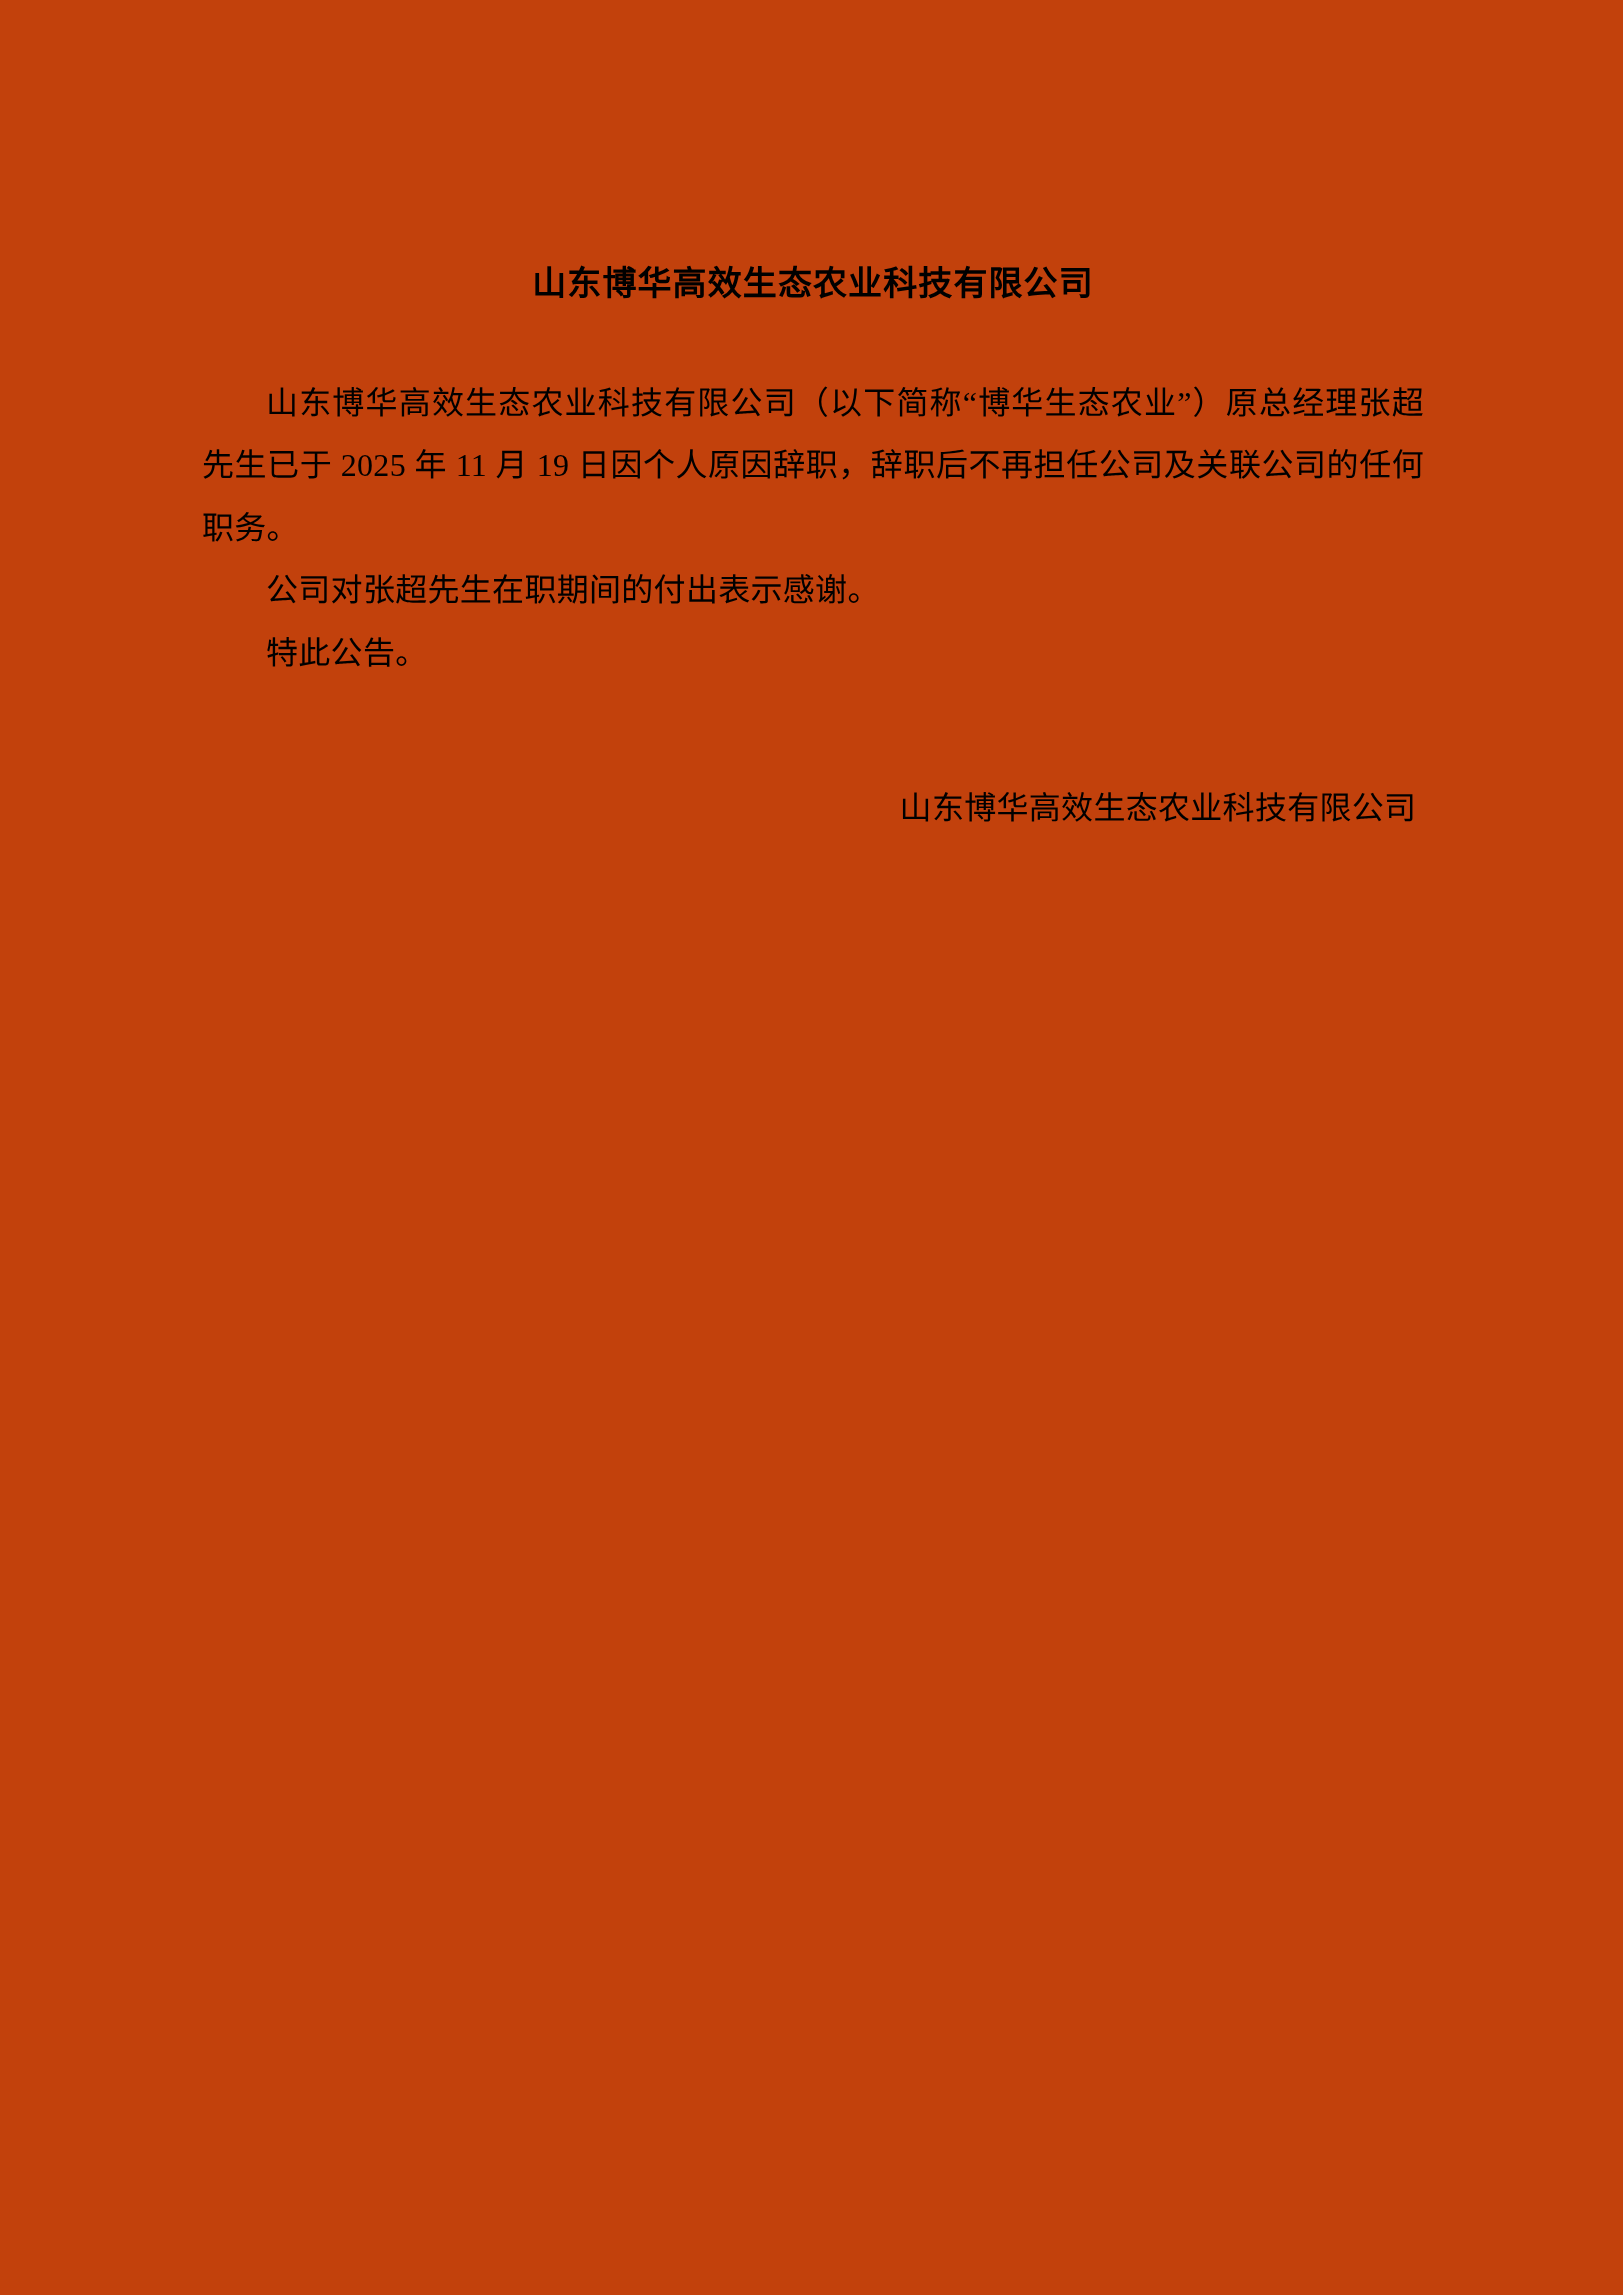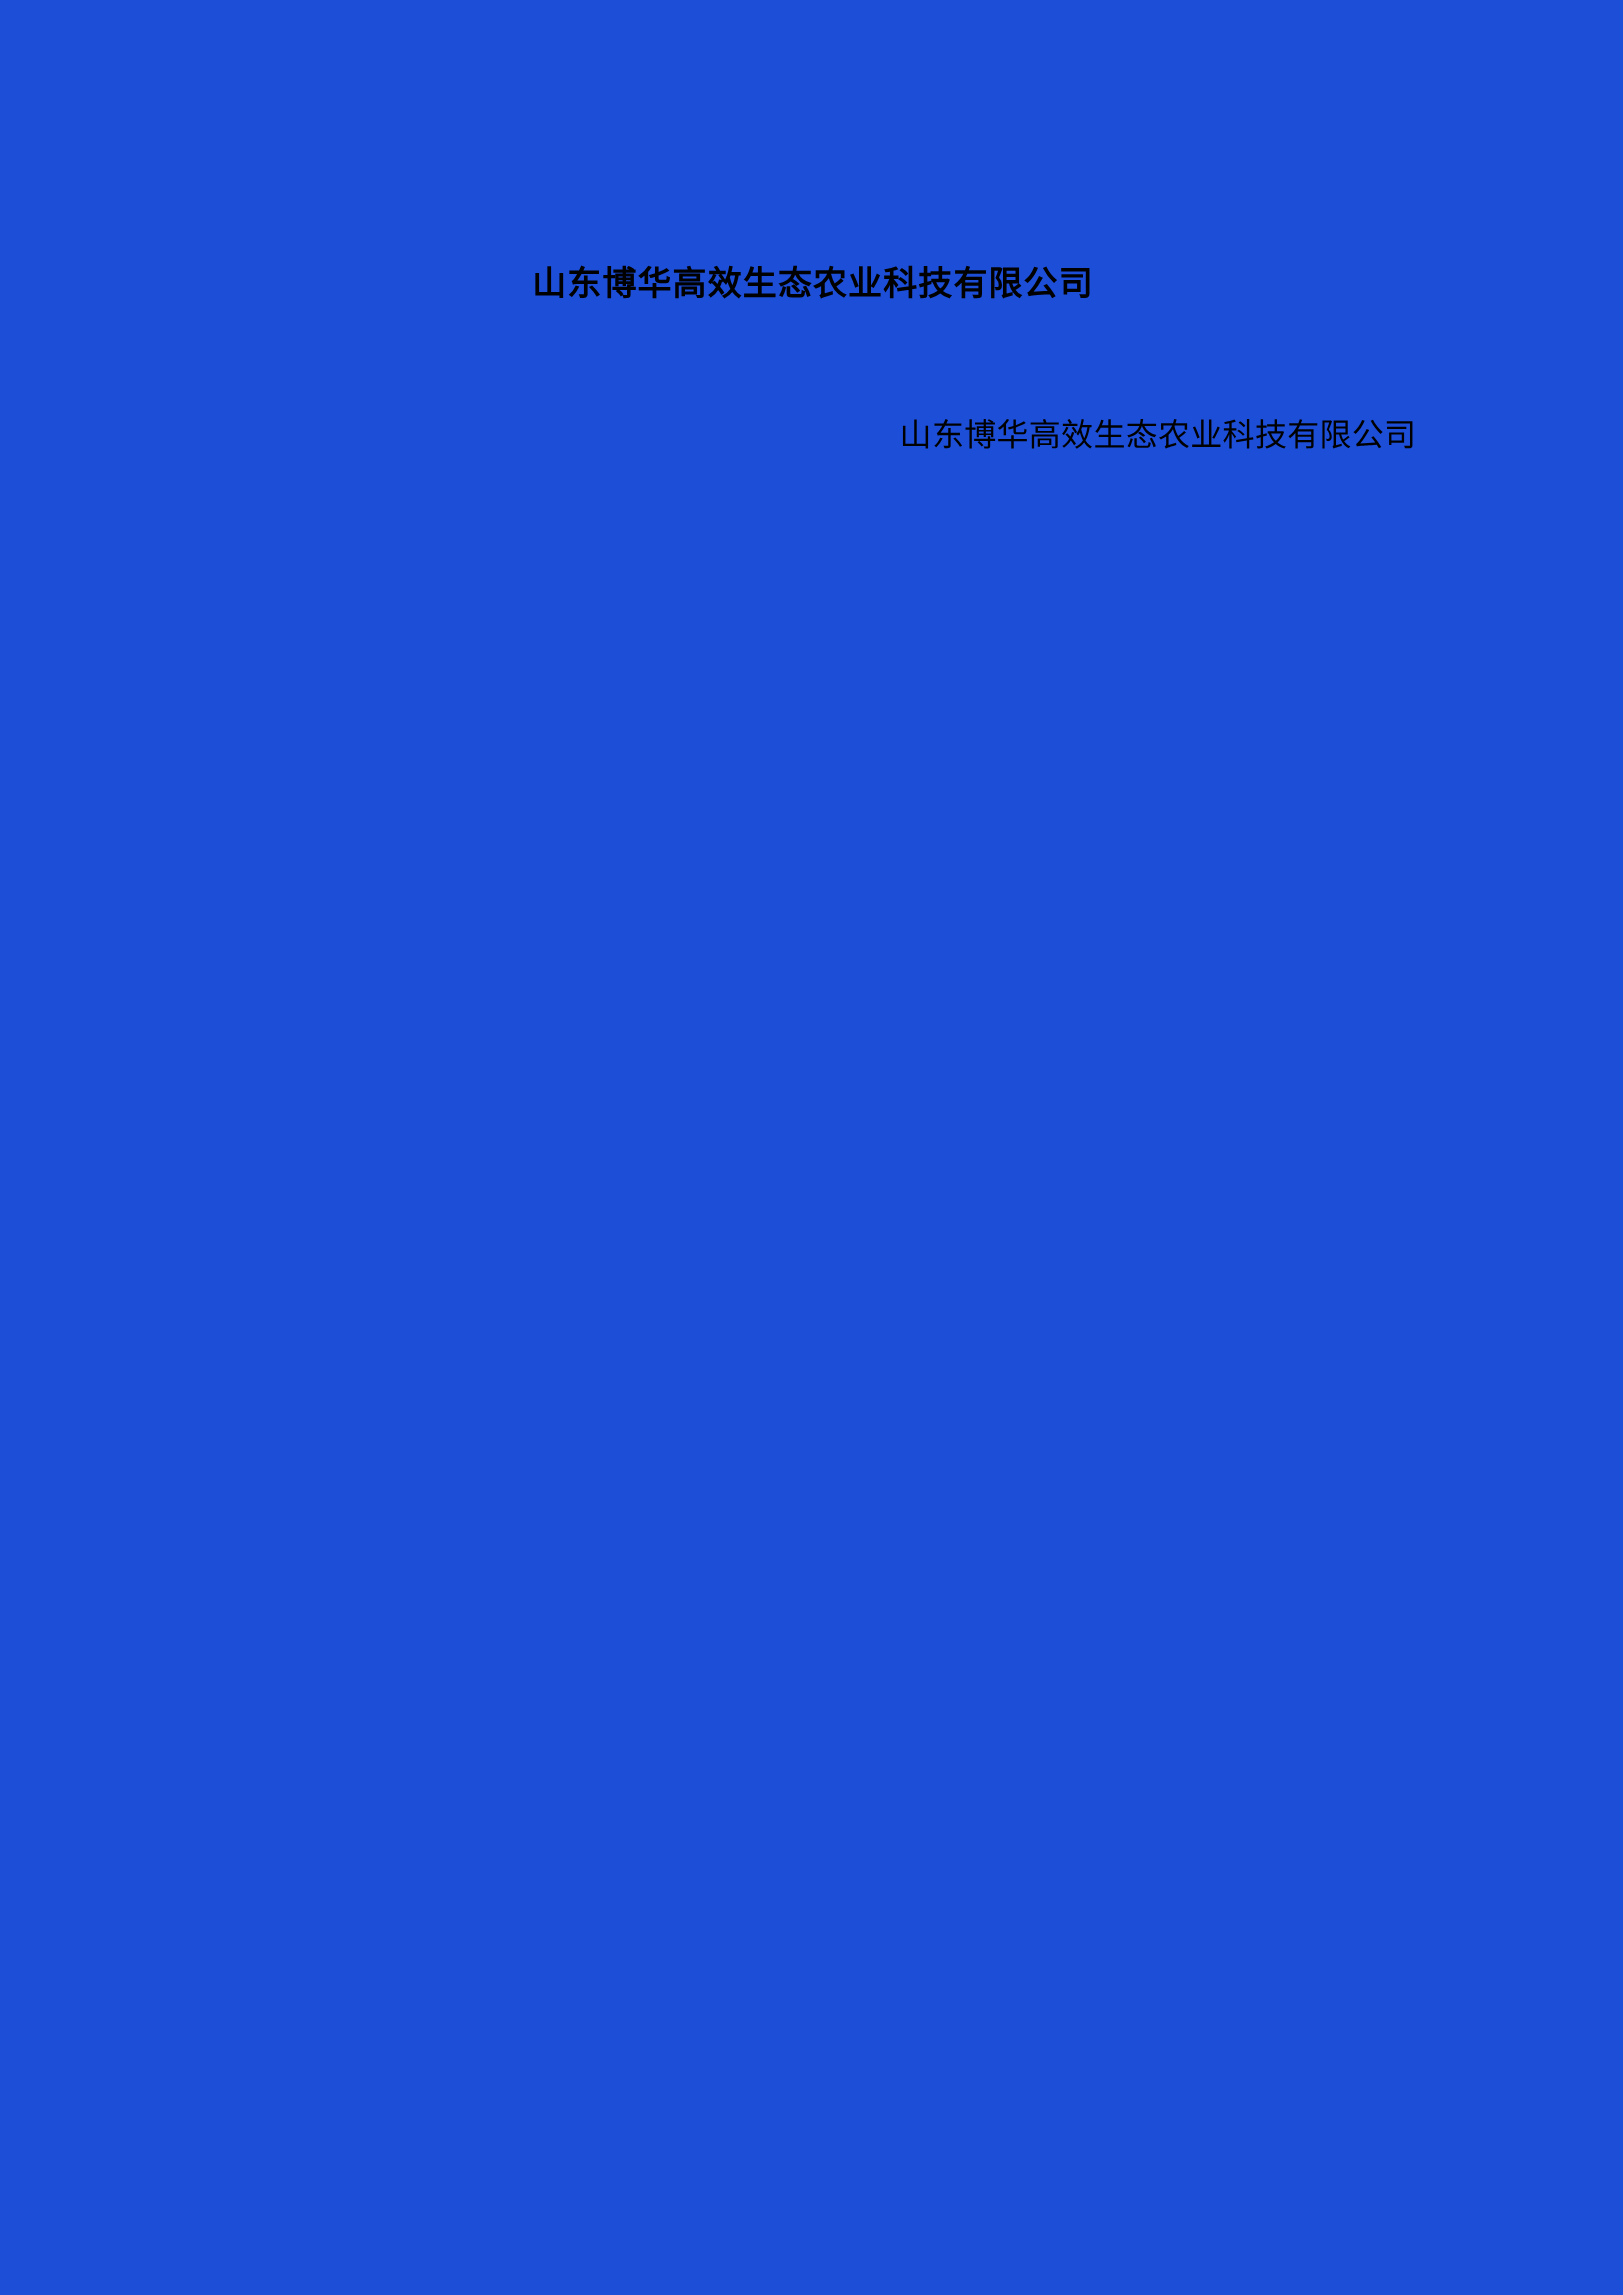--- a/index.html
+++ b/index.html
@@ -14,21 +14,21 @@
     font-family: "Liberation Serif", "DejaVu Serif", serif;
     color: #000000;
     -webkit-font-smoothing: antialiased;
   }
   .page {
     position: relative;
     width: 1623px;
     height: 2295px;
     box-sizing: border-box;
     padding: 0;
-    background: #1d4ed8;
+    background: #c2410c;
     overflow: hidden;
   }
   .content {
     position: absolute;
     left: 202px;
     top: 256px;
     width: 1222px;
   }
   .doc-title {
     text-align: center;
@@ -71,20 +71,25 @@
 </head>
 <body>
 
 <div class="page">
   <div class="content">
 
     <h1 class="doc-title">
       <span class="line">山东博华高效生态农业科技有限公司</span>
     </h1>
 
+    <div class="body-block">
+      <p class="para">山东博华高效生态农业科技有限公司（以下简称“博华生态农业”）原总经理张超先生已于 2025 年 11 月 19 日因个人原因辞职，辞职后不再担任公司及关联公司的任何职务。</p>
+      <p class="para">公司对张超先生在职期间的付出表示感谢。</p>
+      <p class="para">特此公告。</p>
+    </div>
 
     <div class="sign-block">
       <span class="sign-line">山东博华高效生态农业科技有限公司</span>
     </div>
 
   </div>
 </div>
 
 
 </body></html>

